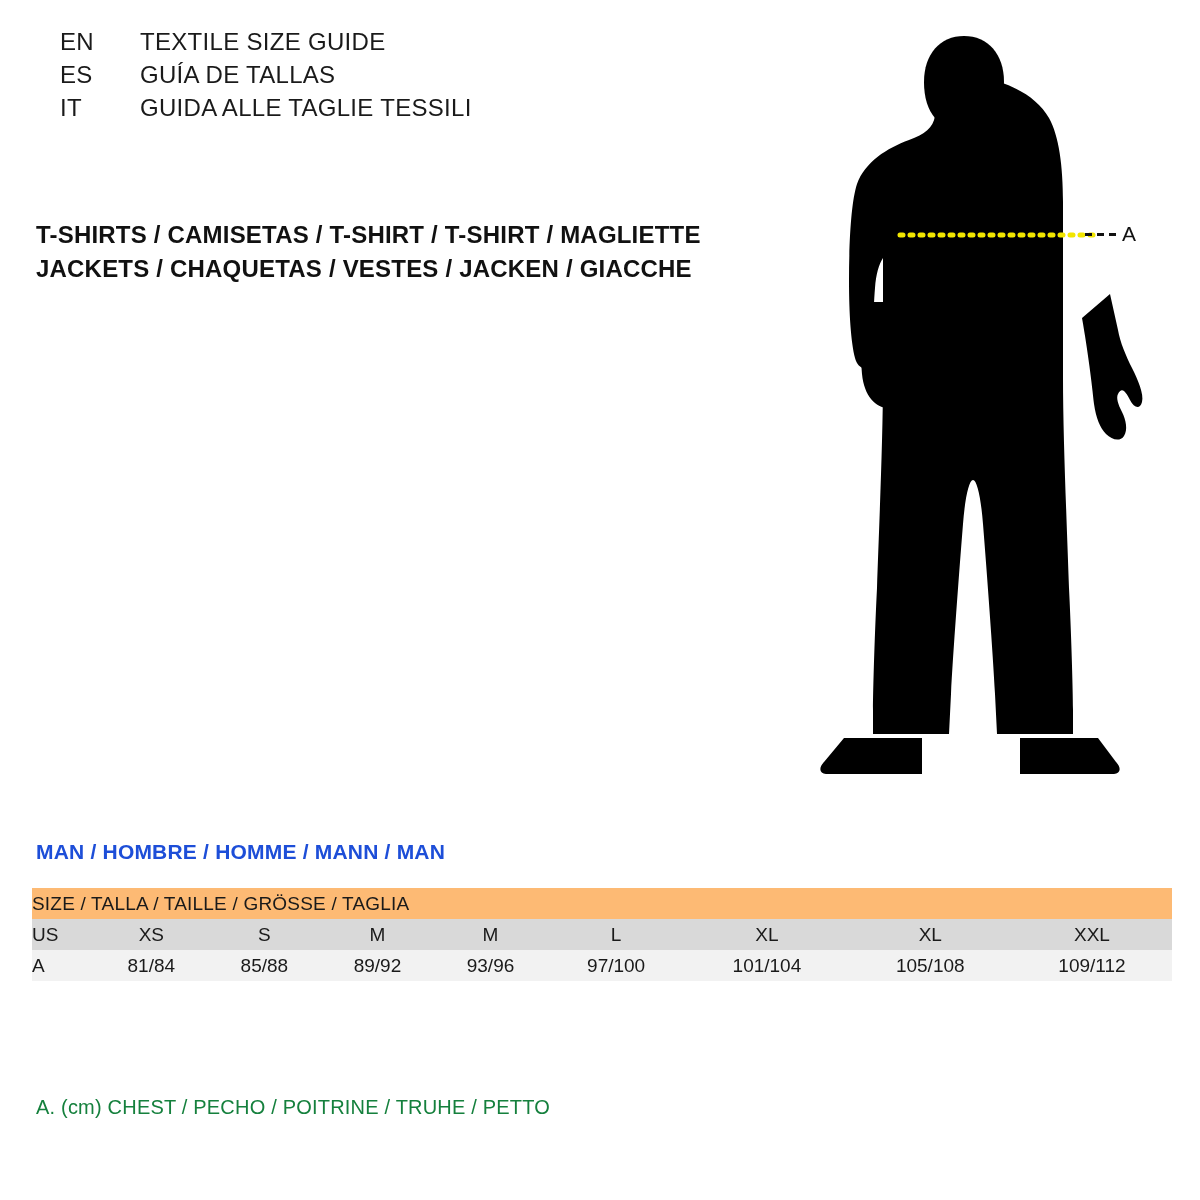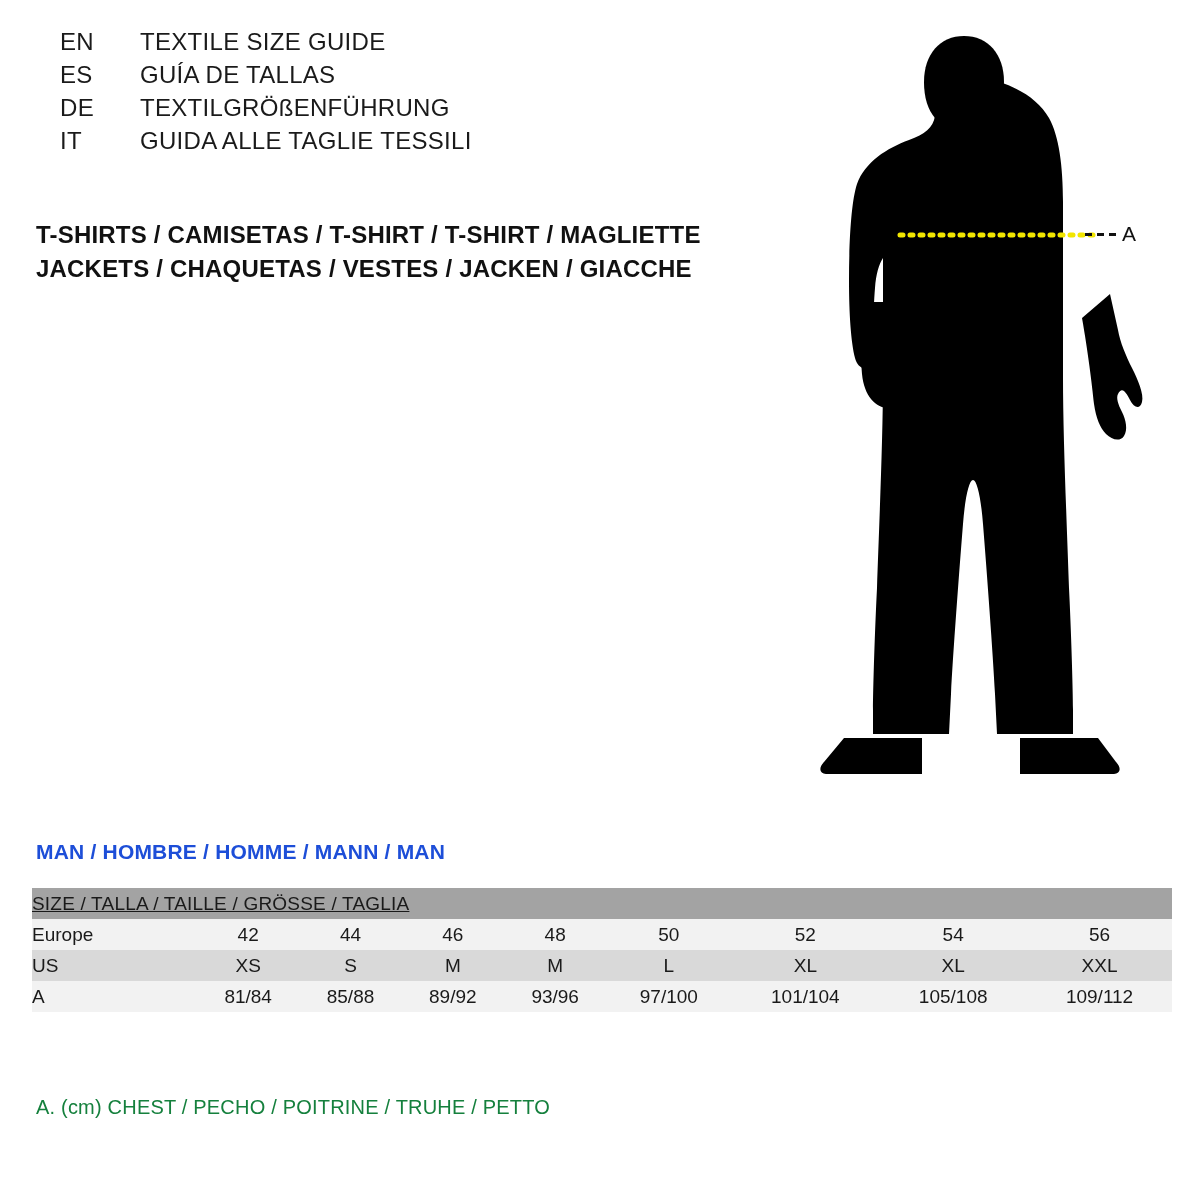--- a/index.html
+++ b/index.html
@@ -103,21 +103,21 @@
     width: 1140px;
     border-collapse: collapse;
     font-size: 19px;
     color: #1a1a1a;
   }
   table.size-table td {
     padding: 0;
     height: 31px;
     vertical-align: middle;
   }
-  .row-head { background: #a3a3a3; text-decoration: underline; }
+  .row-head { background: #fdba74; }
   .row-light { background: #f2f2f2; }
   .row-mid { background: #d9d9d9; }
 
   .cell-label {
     padding-left: 10px;
     text-align: left;
     white-space: nowrap;
   }
   .cell-val {
     text-align: center;
@@ -143,24 +143,20 @@
 <body>
 
 <div class="lang-block">
   <div class="lang-row">
     <span class="lang-code">EN</span>
     <span class="lang-text">TEXTILE SIZE GUIDE</span>
   </div>
   <div class="lang-row">
     <span class="lang-code">ES</span>
     <span class="lang-text">GUÍA DE TALLAS</span>
-  </div>
-  <div class="lang-row">
-    <span class="lang-code">DE</span>
-    <span class="lang-text">TEXTILGRÖßENFÜHRUNG</span>
   </div>
   <div class="lang-row">
     <span class="lang-code">IT</span>
     <span class="lang-text">GUIDA ALLE TAGLIE TESSILI</span>
   </div>
 </div>
 
 <div class="category-block">
   <div class="category-line">T-SHIRTS / CAMISETAS / T-SHIRT / T-SHIRT / MAGLIETTE</div>
   <div class="category-line">JACKETS / CHAQUETAS / VESTES / JACKEN / GIACCHE</div>
@@ -216,31 +212,20 @@
 <div class="measure-dashes"></div>
 <div class="measure-label">A</div>
 
 <div class="section-title">MAN / HOMBRE / HOMME / MANN / MAN</div>
 
 <table class="size-table">
   <tbody>
     <tr class="row-head">
       <td class="head-text" colspan="9">SIZE / TALLA / TAILLE / GRÖSSE / TAGLIA</td>
     </tr>
-    <tr class="row-light">
-      <td class="cell-label" style="width:165px">Europe</td>
-      <td class="cell-val">42</td>
-      <td class="cell-val">44</td>
-      <td class="cell-val">46</td>
-      <td class="cell-val">48</td>
-      <td class="cell-val">50</td>
-      <td class="cell-val">52</td>
-      <td class="cell-val">54</td>
-      <td class="cell-val">56</td>
-    </tr>
     <tr class="row-mid">
       <td class="cell-label">US</td>
       <td class="cell-val">XS</td>
       <td class="cell-val">S</td>
       <td class="cell-val">M</td>
       <td class="cell-val">M</td>
       <td class="cell-val">L</td>
       <td class="cell-val">XL</td>
       <td class="cell-val">XL</td>
       <td class="cell-val">XXL</td>

